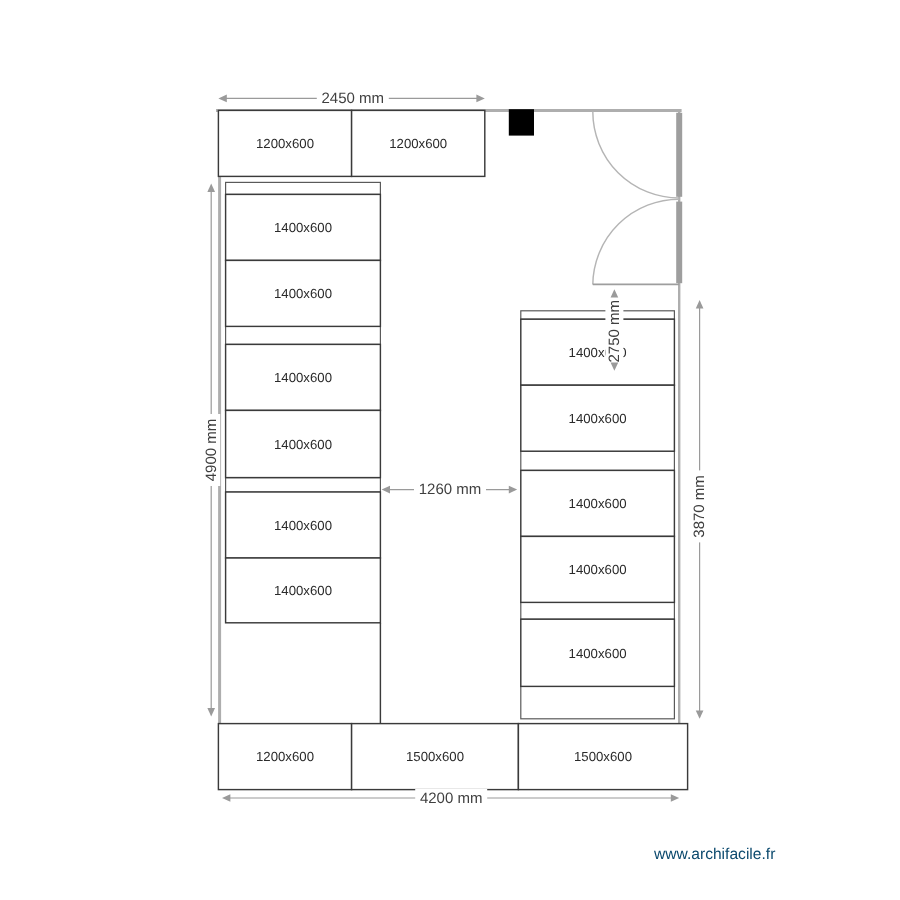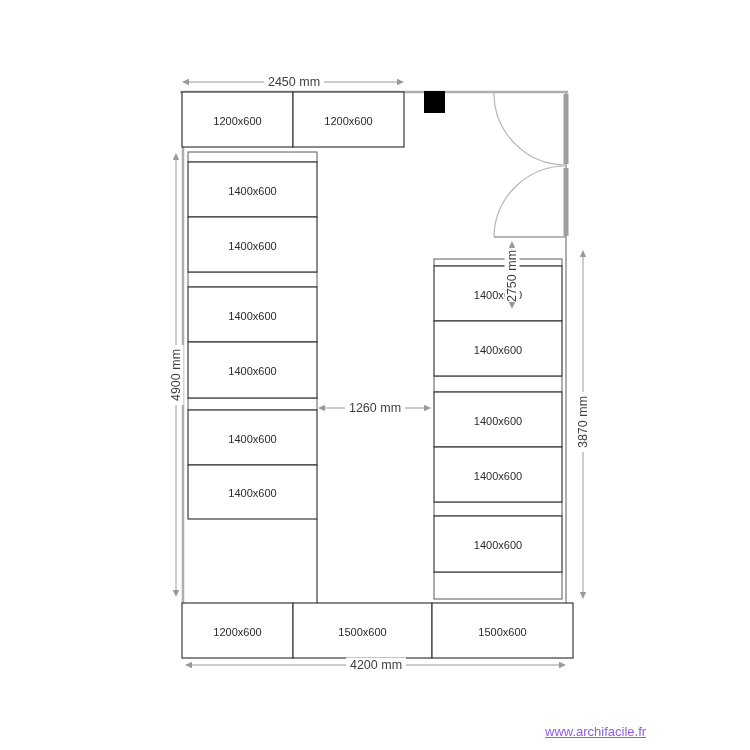--- a/index.html
+++ b/index.html
@@ -10,26 +10,25 @@
     background: #ffffff;
     overflow: hidden;
     font-family: "Liberation Sans", sans-serif;
   }
   svg text {
     font-family: "Liberation Sans", sans-serif;
   }
   .watermark {
     position: absolute;
     left: 545px;
-    top: 724px;
+    top: 704px;
     font-size: 13px;
-    color: #8b5cf6;
+    color: #0c4a6e;
     font-family: "Liberation Sans", sans-serif;
     white-space: nowrap;
-    text-decoration: underline;
   }
 </style>
 </head>
 <body>
 
 <div class="canvas">
   <svg id="plan" width="750" height="750" viewBox="0 0 750 750">
       <line x1="180" y1="92" x2="568" y2="92" stroke="#aeaeae" stroke-width="2.5"></line>
       <line x1="183" y1="92" x2="183" y2="604" stroke="#aeaeae" stroke-width="2.5"></line>
       <line x1="566" y1="92" x2="566" y2="603" stroke="#aeaeae" stroke-width="2"></line>

